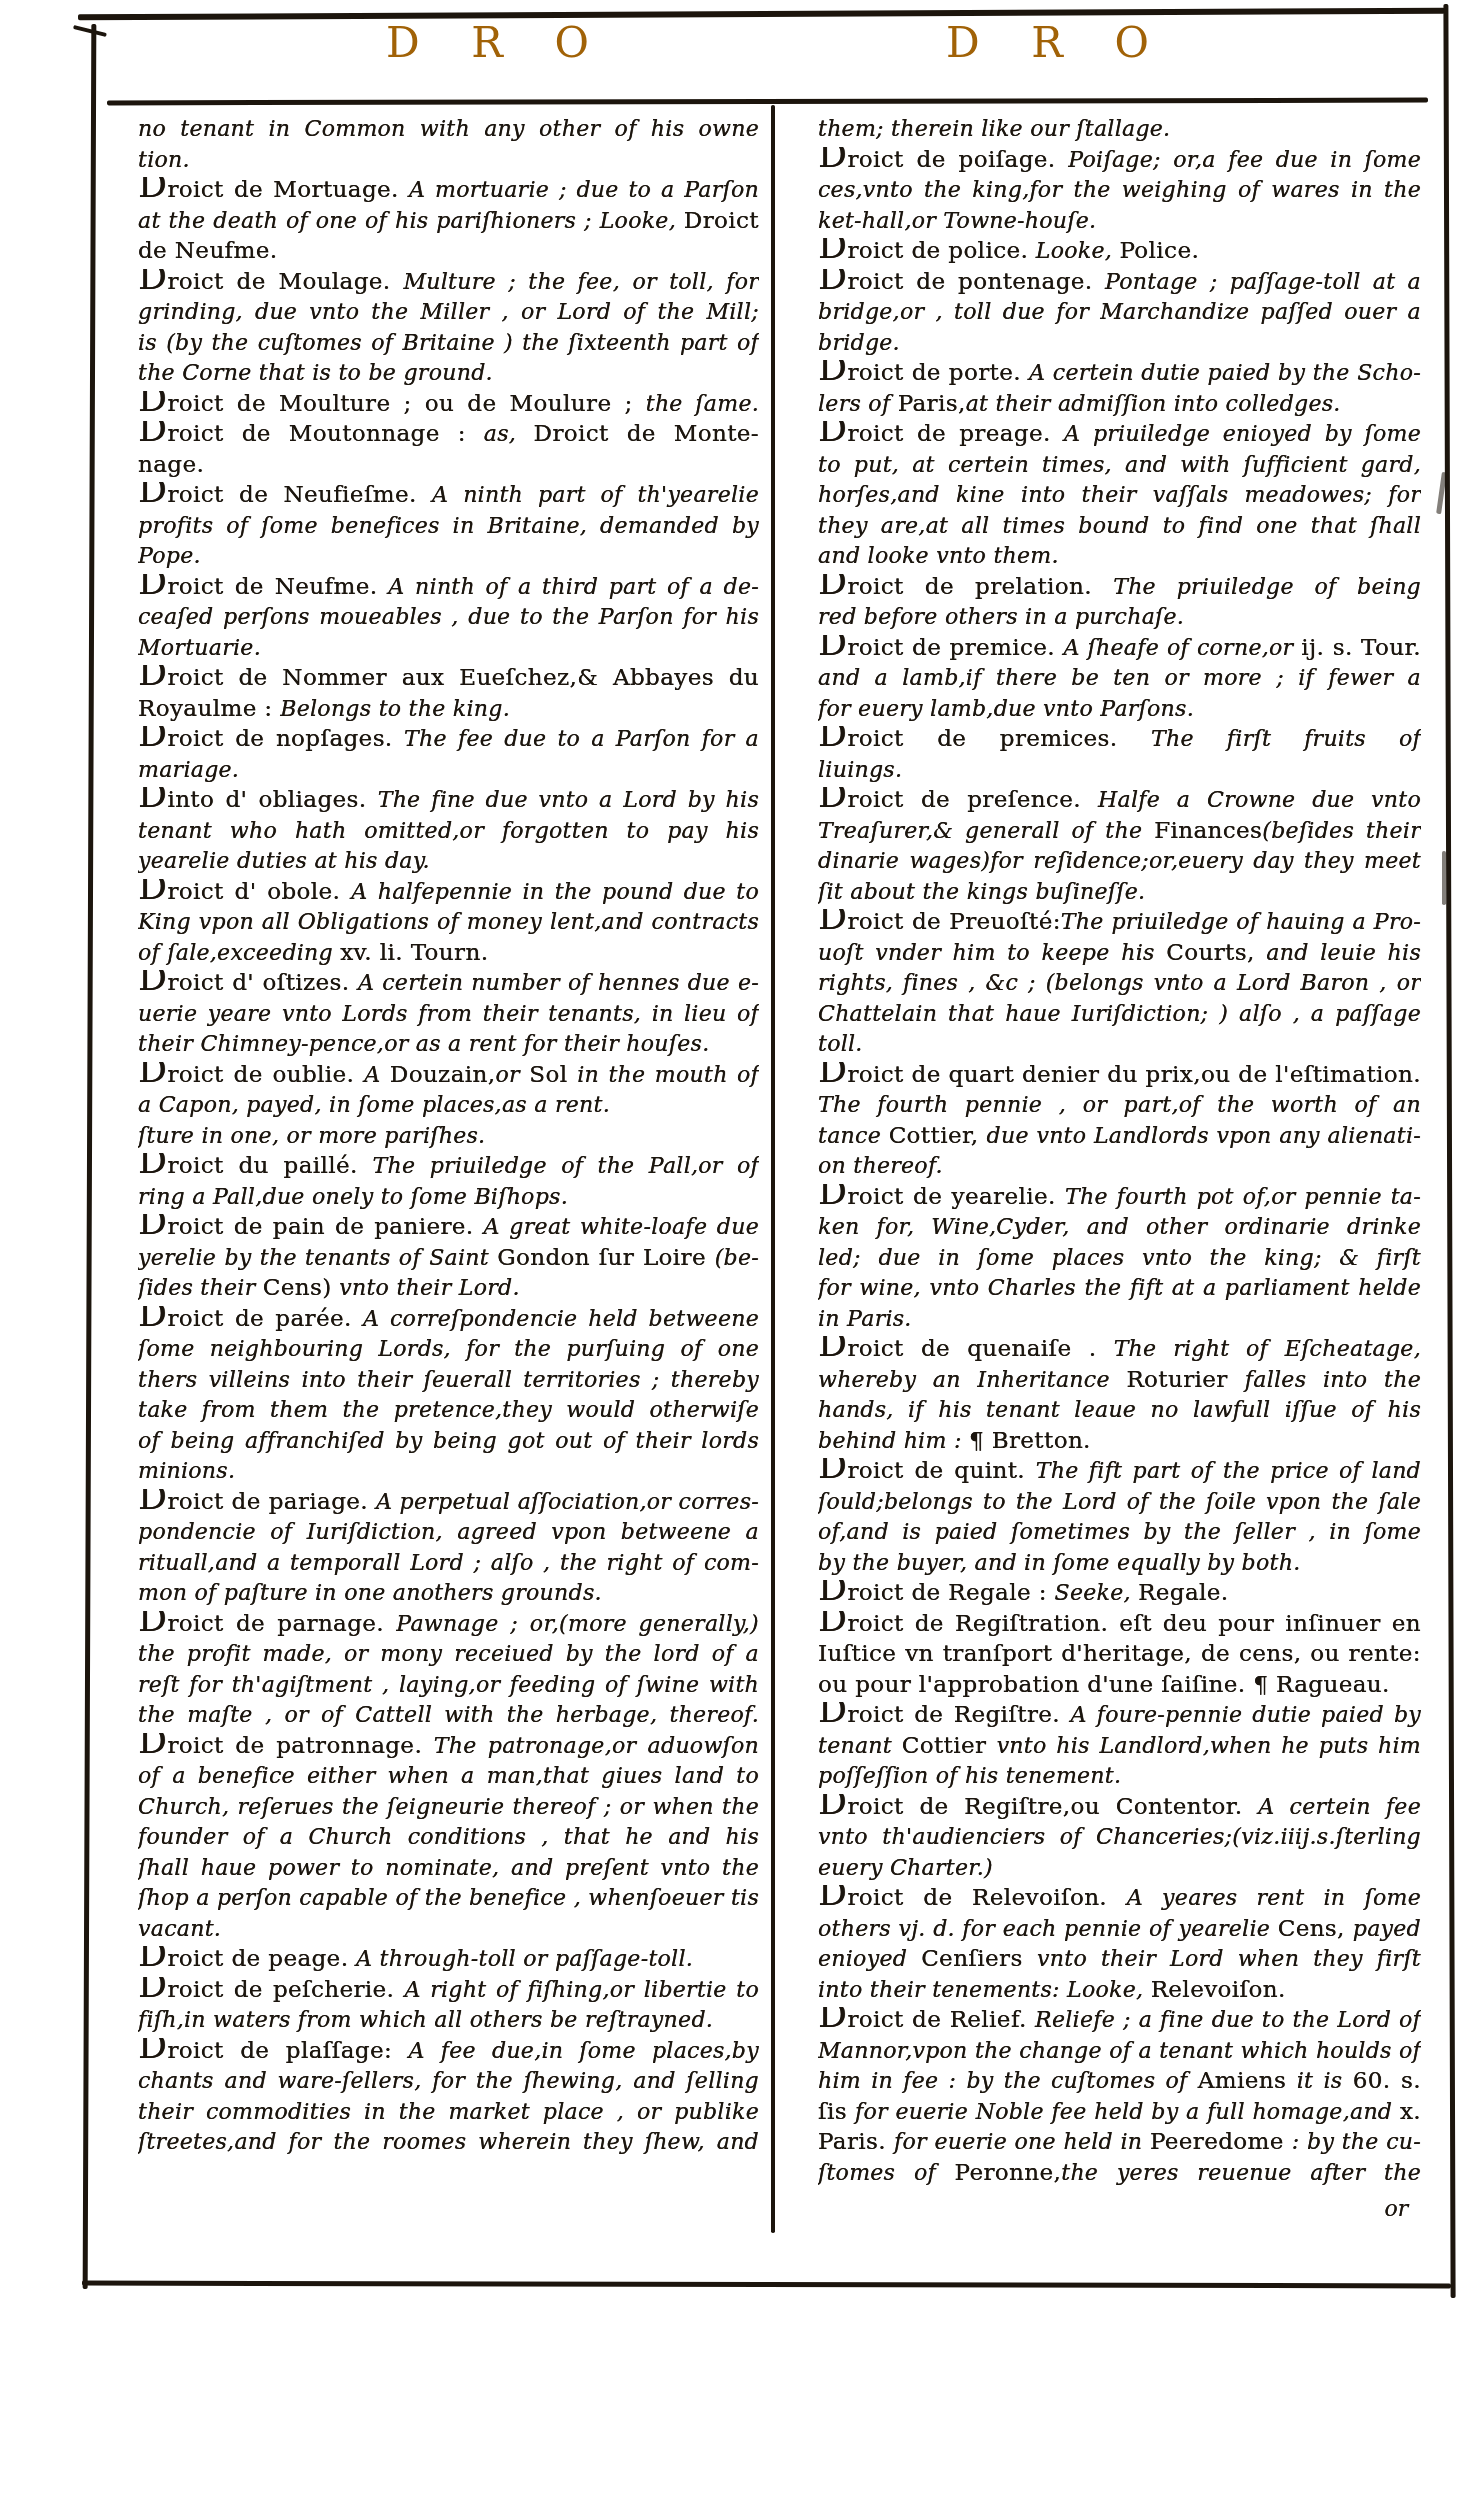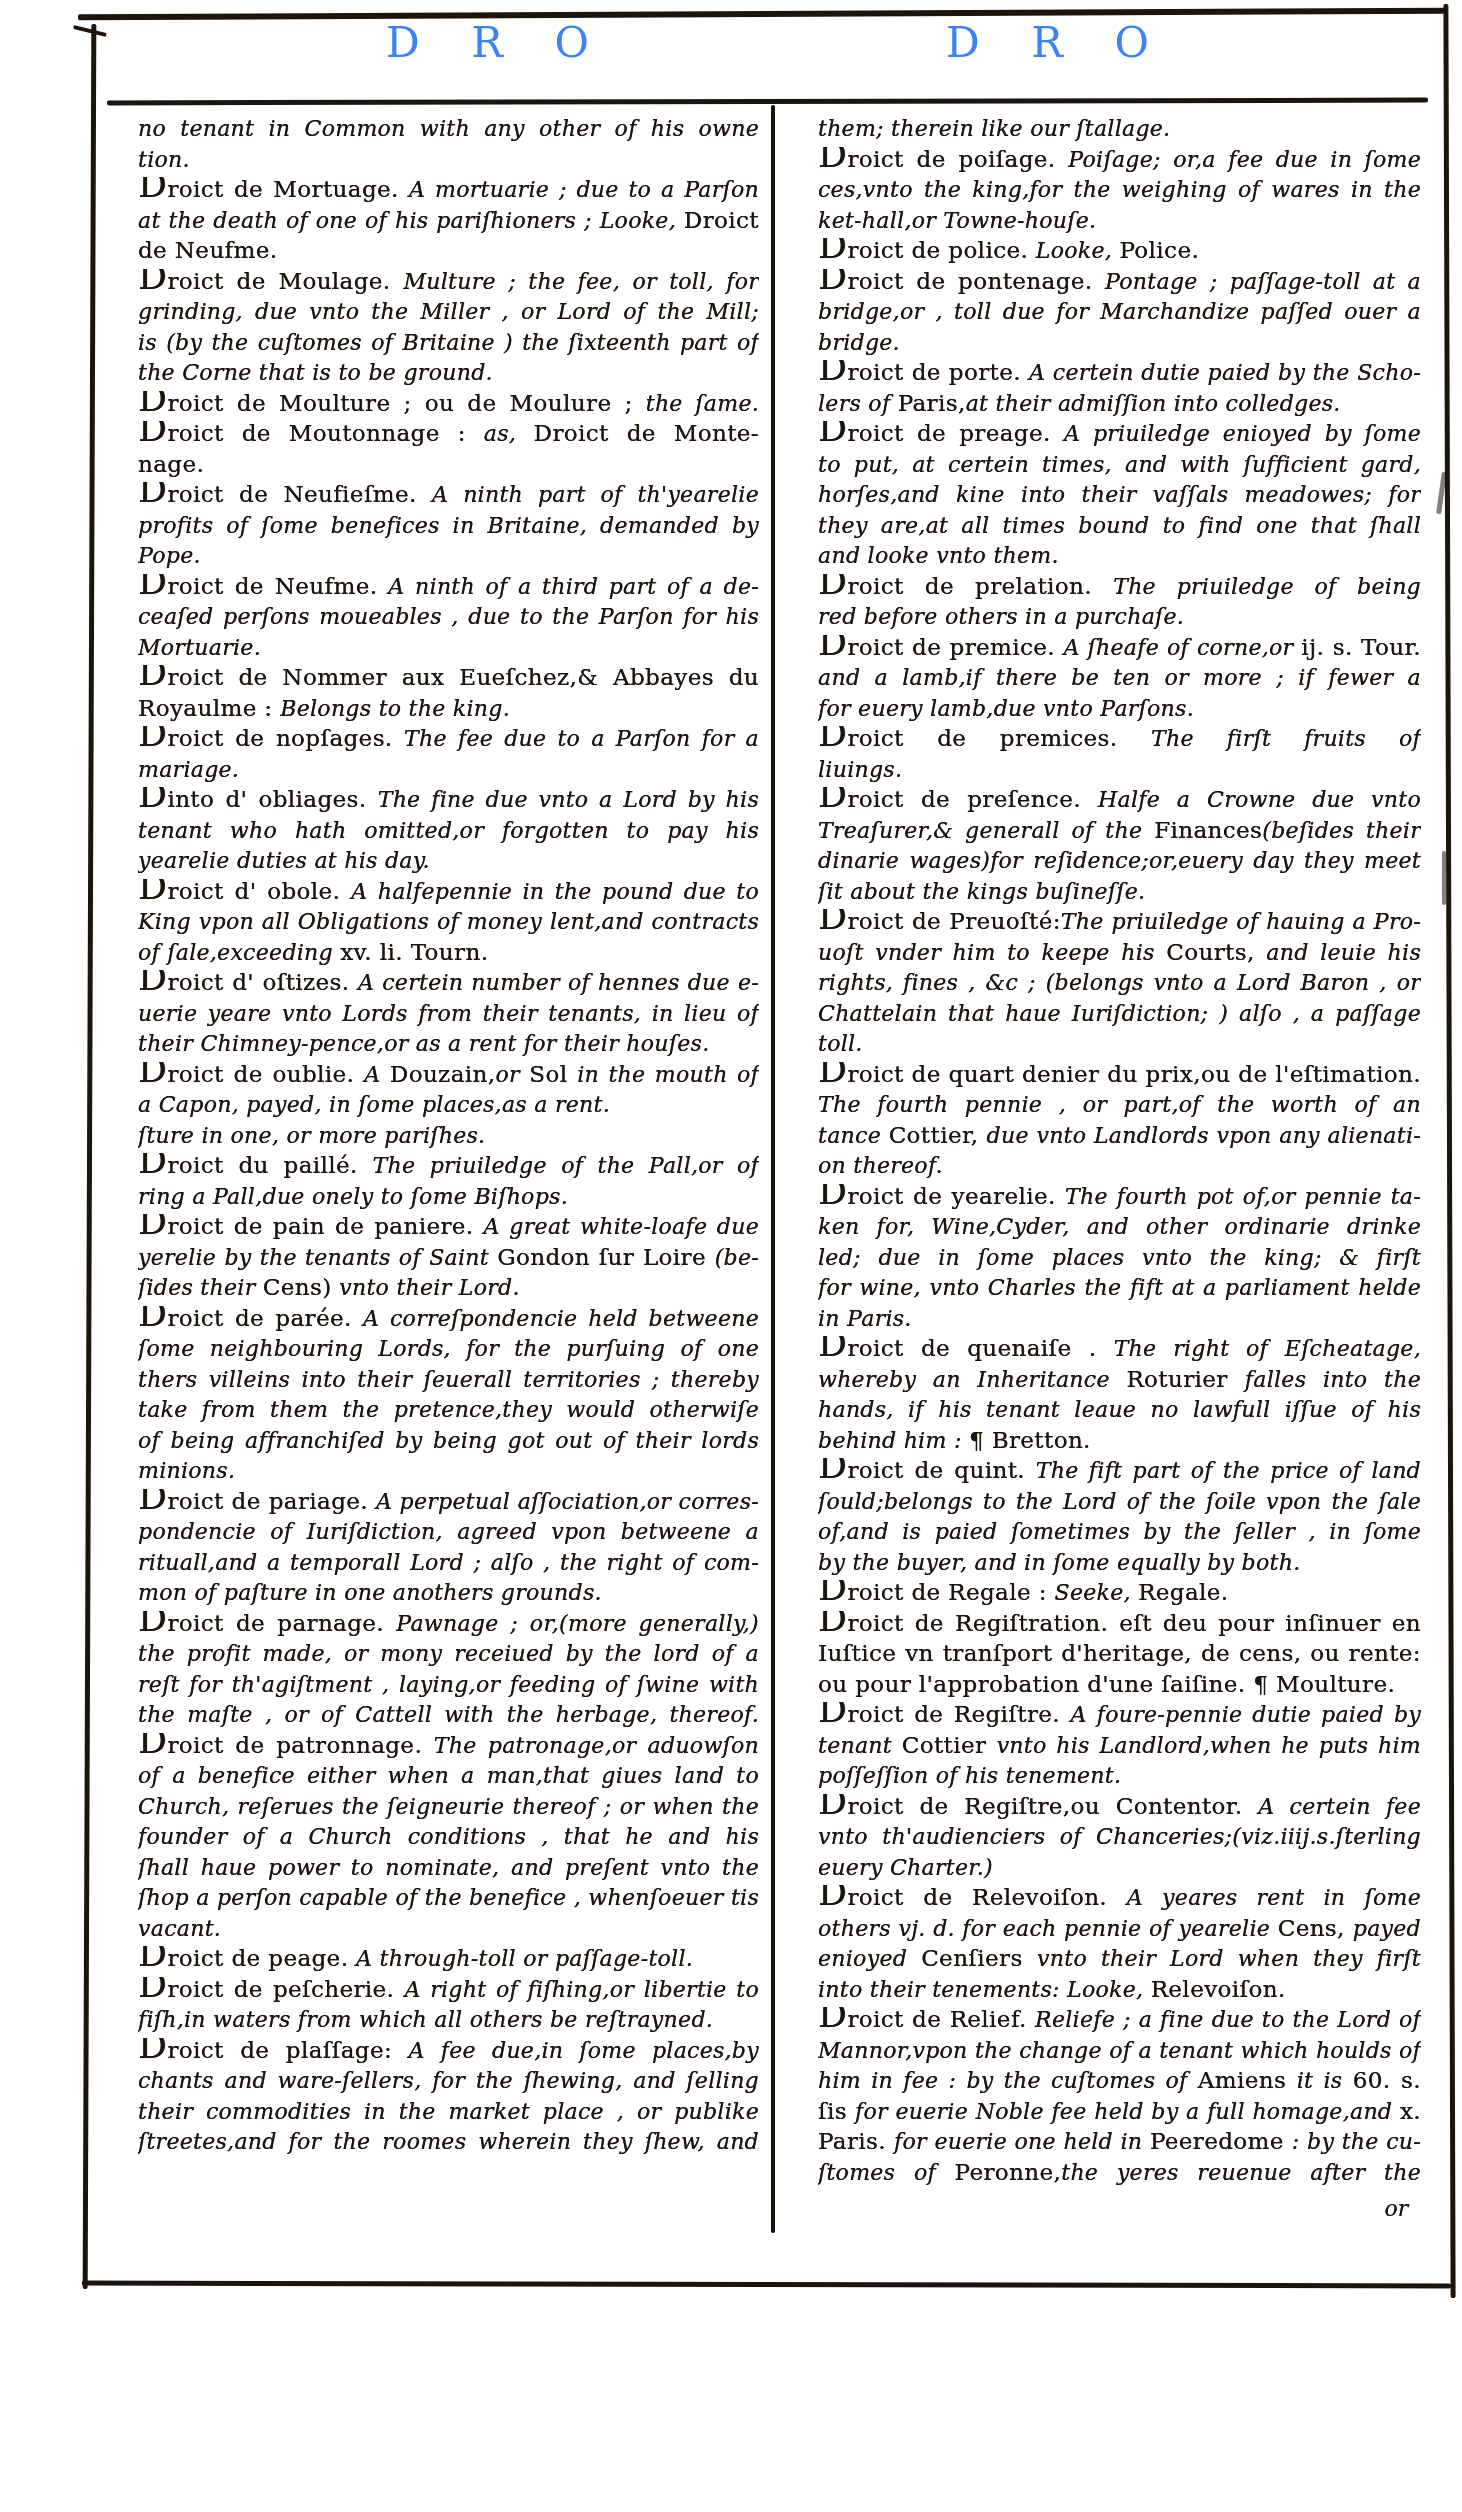--- a/index.html
+++ b/index.html
@@ -1,20 +1,20 @@
 <!DOCTYPE html>
 <html style="font-size:14.5px"><head>
 <meta charset="utf-8">
 <style>
   html,body{margin:0;padding:0;background:#ffffff;}
   .page{position:relative;width:1462px;height:2512px;background:#ffffff;overflow:hidden;
         font-family:"DejaVu Serif", serif;color:#1b150e;}
   .rule{position:absolute;background:#1c150d;border-radius:1.8px;}
   .hdr{position:absolute;top:18px;font-size:42px;letter-spacing:13.6px;word-spacing:11px;
-       color:#3b82f6;white-space:nowrap;}
+       color:#a16207;white-space:nowrap;}
   .col{position:absolute;top:116px;line-height:30.5px;}
   #colL{left:138px;width:621px;}
   #colR{left:818px;width:603px;}
   .line{height:30.5px;overflow:hidden;text-align:left;white-space:normal;}
   .line.j{text-align:justify;text-align-last:justify;}
   .c{font-size:36px;line-height:0;letter-spacing:0.5px;}
   .r{font-size:23px;line-height:0;letter-spacing:0.4px;}
   .i{font-style:italic;font-size:22px;line-height:0;letter-spacing:0.3px;}
   .line span{text-shadow:0 0 0.6px rgba(26,19,10,0.85), 0.5px 0.4px 0 rgba(26,19,10,0.22);}
   .catchword{position:absolute;top:2078px;right:12.7px;font-style:italic;font-size:22px;
@@ -155,21 +155,21 @@
       <div class="line j"><span class="i">whereby an Inheritance </span><span class="r">Roturier </span><span class="i">falles into the Lords</span></div>
       <div class="line j"><span class="i">hands, if his tenant leaue no lawfull iſſue of his bodie</span></div>
       <div class="line"><span class="i">behind him : </span><span class="r">¶ Bretton.</span></div>
       <div class="line j"><span class="c">D</span><span class="r">roict de quint. </span><span class="i">The fift part of the price of land</span></div>
       <div class="line j"><span class="i">ſould;belongs to the Lord of the ſoile vpon the ſale ther-</span></div>
       <div class="line j"><span class="i">of,and is paied ſometimes by the ſeller , in ſome places</span></div>
       <div class="line"><span class="i">by the buyer, and in ſome equally by both.</span></div>
       <div class="line"><span class="c">D</span><span class="r">roict de Regale : </span><span class="i">Seeke, </span><span class="r">Regale.</span></div>
       <div class="line j"><span class="c">D</span><span class="r">roict de Regiſtration. eſt deu pour inſinuer en</span></div>
       <div class="line j"><span class="r">Iuſtice vn tranſport d'heritage, de cens, ou rente:</span></div>
-      <div class="line"><span class="r">ou pour l'approbation d'une ſaiſine. ¶ Moulture.</span></div>
+      <div class="line"><span class="r">ou pour l'approbation d'une ſaiſine. ¶ Ragueau.</span></div>
       <div class="line j"><span class="c">D</span><span class="r">roict de Regiſtre. </span><span class="i">A foure-pennie dutie paied by a</span></div>
       <div class="line j"><span class="i">tenant </span><span class="r">Cottier </span><span class="i">vnto his Landlord,when he puts him in</span></div>
       <div class="line"><span class="i">poſſeſſion of his tenement.</span></div>
       <div class="line j"><span class="c">D</span><span class="r">roict de Regiſtre,ou Contentor. </span><span class="i">A certein fee due</span></div>
       <div class="line j"><span class="i">vnto th'audienciers of Chanceries;(viz.iiij.s.ſterling v-</span></div>
       <div class="line"><span class="i">euery Charter.)</span></div>
       <div class="line j"><span class="c">D</span><span class="r">roict de Relevoiſon. </span><span class="i">A yeares rent in ſome caſes,in</span></div>
       <div class="line j"><span class="i">others vj. d. for each pennie of yearelie </span><span class="r">Cens, </span><span class="i">payed by</span></div>
       <div class="line j"><span class="i">enioyed </span><span class="r">Cenſiers </span><span class="i">vnto their Lord when they firſt enter</span></div>
       <div class="line"><span class="i">into their tenements: Looke, </span><span class="r">Relevoiſon.</span></div>

